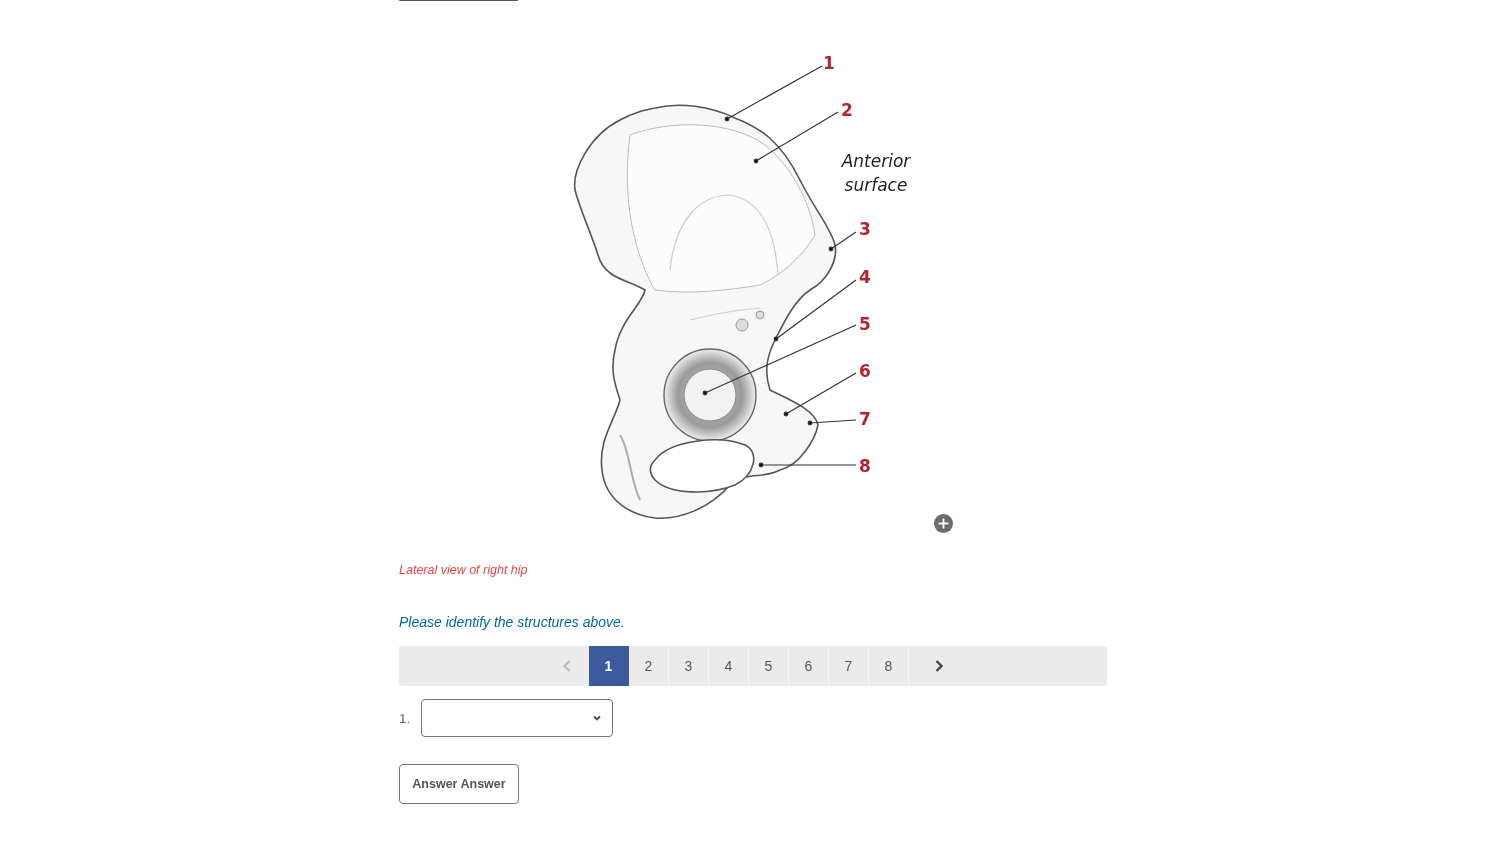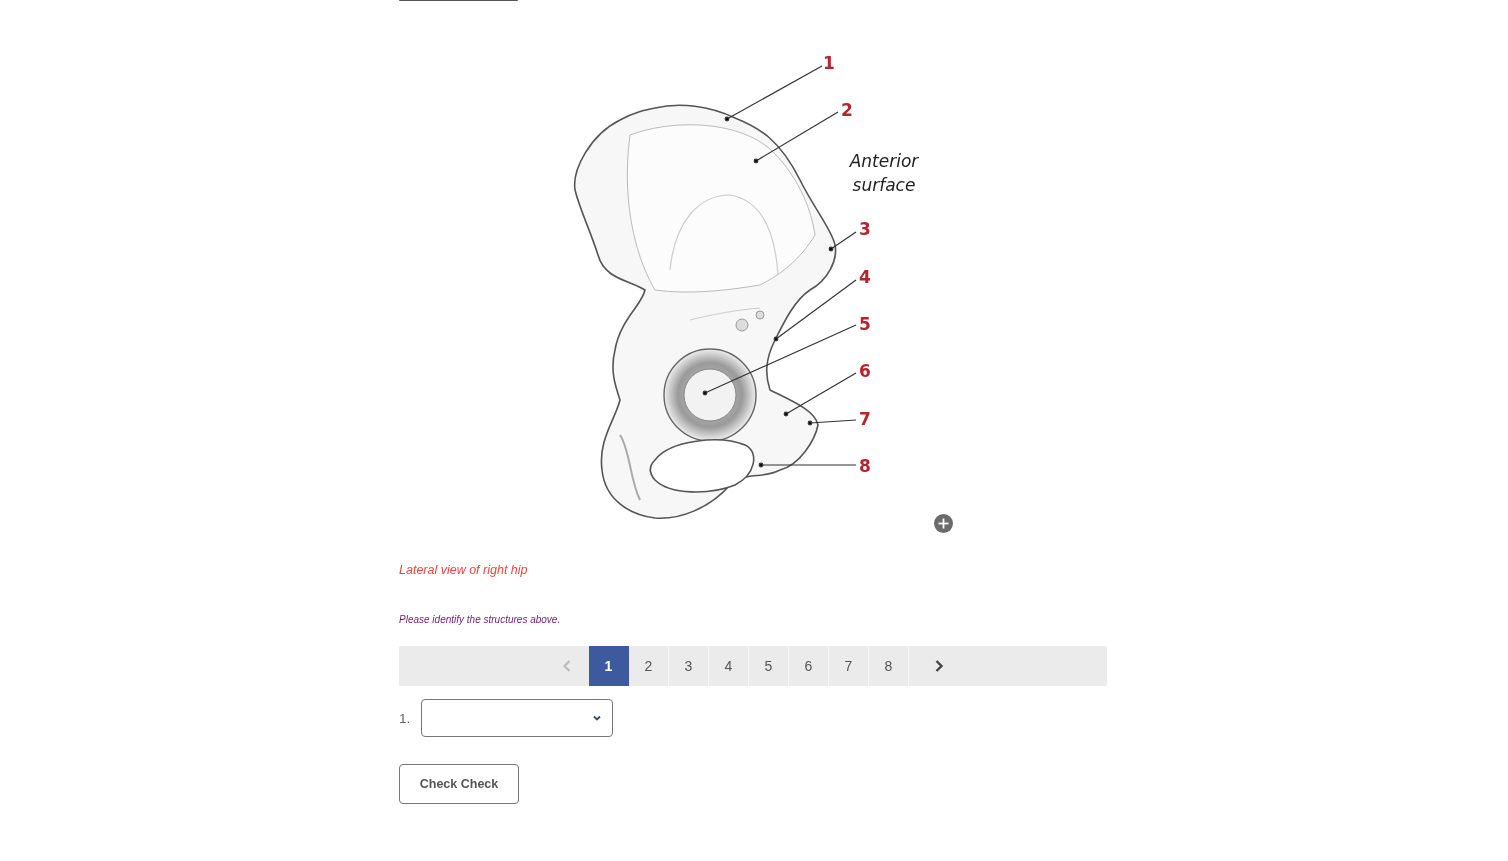--- a/index.html
+++ b/index.html
@@ -4,26 +4,26 @@
 <style>
   html, body { margin: 0; padding: 0; background: #ffffff; }
   body { width: 1508px; height: 861px; position: relative; overflow: hidden; font-family: "Liberation Sans", sans-serif; }
 
   .top-rule { position: absolute; left: 399px; top: -1px; width: 119px; height: 2px; background: #555; border-radius: 1px; }
 
   .figure { position: absolute; left: 560px; top: 40px; width: 360px; height: 490px; }
   .figure svg { position: absolute; left: 0; top: 0; }
 
   .label-num { position: absolute; font-family: "DejaVu Sans", sans-serif; font-weight: bold; font-size: 17px; color: #b5242f; line-height: 1; }
-  .anterior { position: absolute; left: 284px; top: 109px; width: 80px; text-align: center; font-family: "DejaVu Sans", sans-serif; font-style: italic; font-size: 17px; line-height: 24px; color: #222; }
+  .anterior { position: absolute; left: 276px; top: 109px; width: 80px; text-align: center; font-family: "DejaVu Sans", sans-serif; font-style: italic; font-size: 17px; line-height: 24px; color: #222; }
 
   .zoom-btn { position: absolute; left: 934px; top: 514px; width: 19px; height: 19px; border-radius: 50%; background: #6b6b6b; color: #fff; display: flex; align-items: center; justify-content: center; font-size: 16px; font-weight: bold; line-height: 1; cursor: pointer; }
 
   .caption { position: absolute; left: 399px; top: 563px; font-size: 12.5px; font-style: italic; color: #ef4444; }
-  .instructions { position: absolute; left: 399px; top: 614px; font-size: 10px; font-style: italic; color: #701a75; }
+  .instructions { position: absolute; left: 399px; top: 614px; font-size: 14px; font-style: italic; color: #0369a1; }
 
   .pager { position: absolute; left: 399px; top: 646px; width: 708px; height: 40px; background: #ebebeb; border-radius: 2px; }
   .pager .prev { position: absolute; left: 548px; top: 0; width: 40px; height: 40px; display: flex; align-items: center; justify-content: center; color: #bbb; cursor: pointer; }
   .pager .pages { position: absolute; left: 190px; top: 0; height: 40px; display: flex; }
   .pager .page { width: 40px; height: 40px; display: flex; align-items: center; justify-content: center; font-size: 14px; color: #555; border-right: 1px solid #f8f8f8; cursor: pointer; box-sizing: border-box; }
   .pager .page.active { background: #3d5a9e; color: #fff; font-weight: bold; border-right: 1px solid #3d5a9e; }
   .pager .next { position: absolute; left: 520px; top: 0; width: 40px; height: 40px; display: flex; align-items: center; justify-content: center; color: #444; cursor: pointer; }
 
   .answer-row { position: absolute; left: 399px; top: 699px; display: flex; align-items: center; }
   .answer-num { font-size: 13.5px; color: #666; width: 22px; }
@@ -128,13 +128,13 @@
 <div class="answer-row">
   <span class="answer-num">1.</span>
   <div class="select">
     <span></span>
     <svg class="chev" width="12" height="12" viewBox="0 0 12 12">
       <polyline points="3,4.5 6,7.5 9,4.5" fill="none" stroke="#3d4a6e" stroke-width="1.8"></polyline>
     </svg>
   </div>
 </div>
 
-<div class="check-btn">Check Check</div>
+<div class="check-btn">Answer Answer</div>
 
 </body></html>

